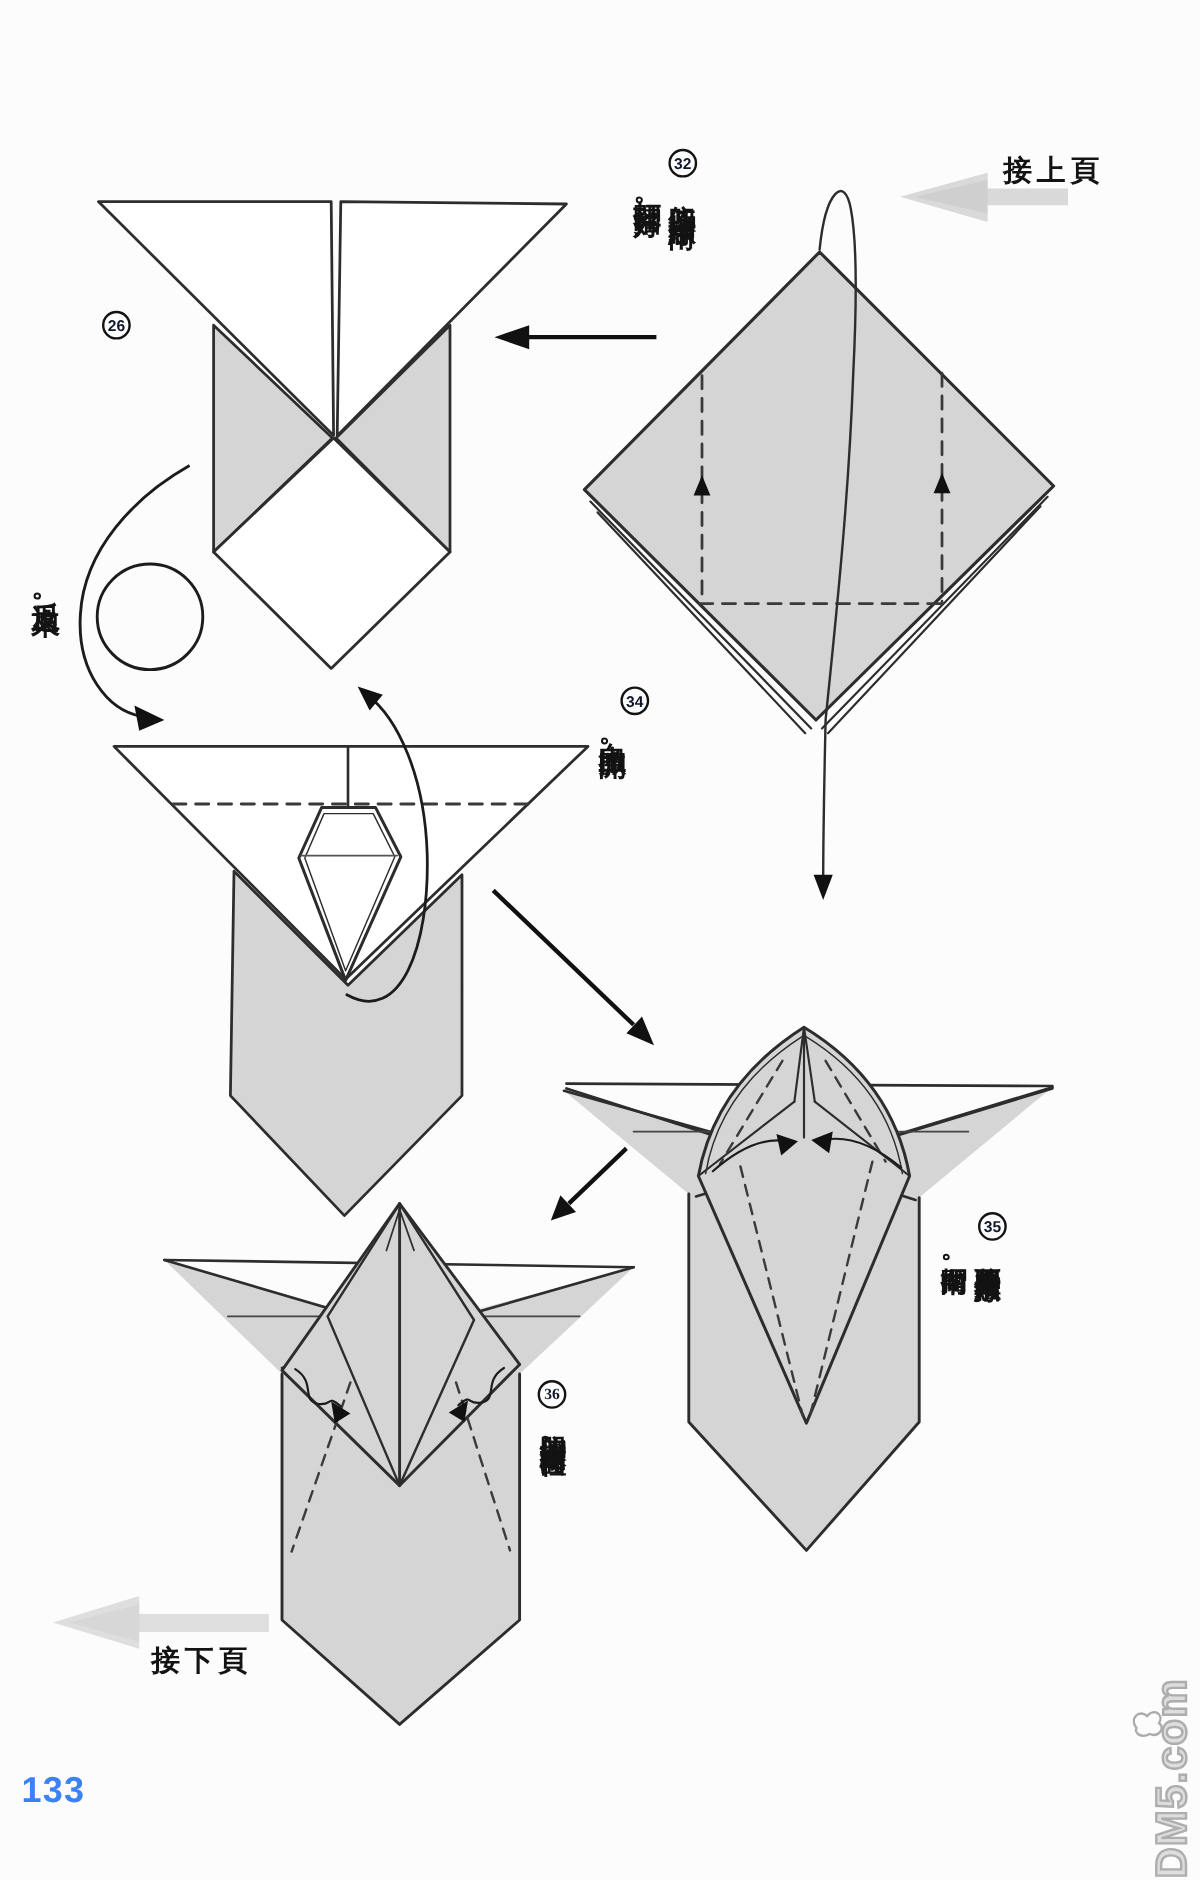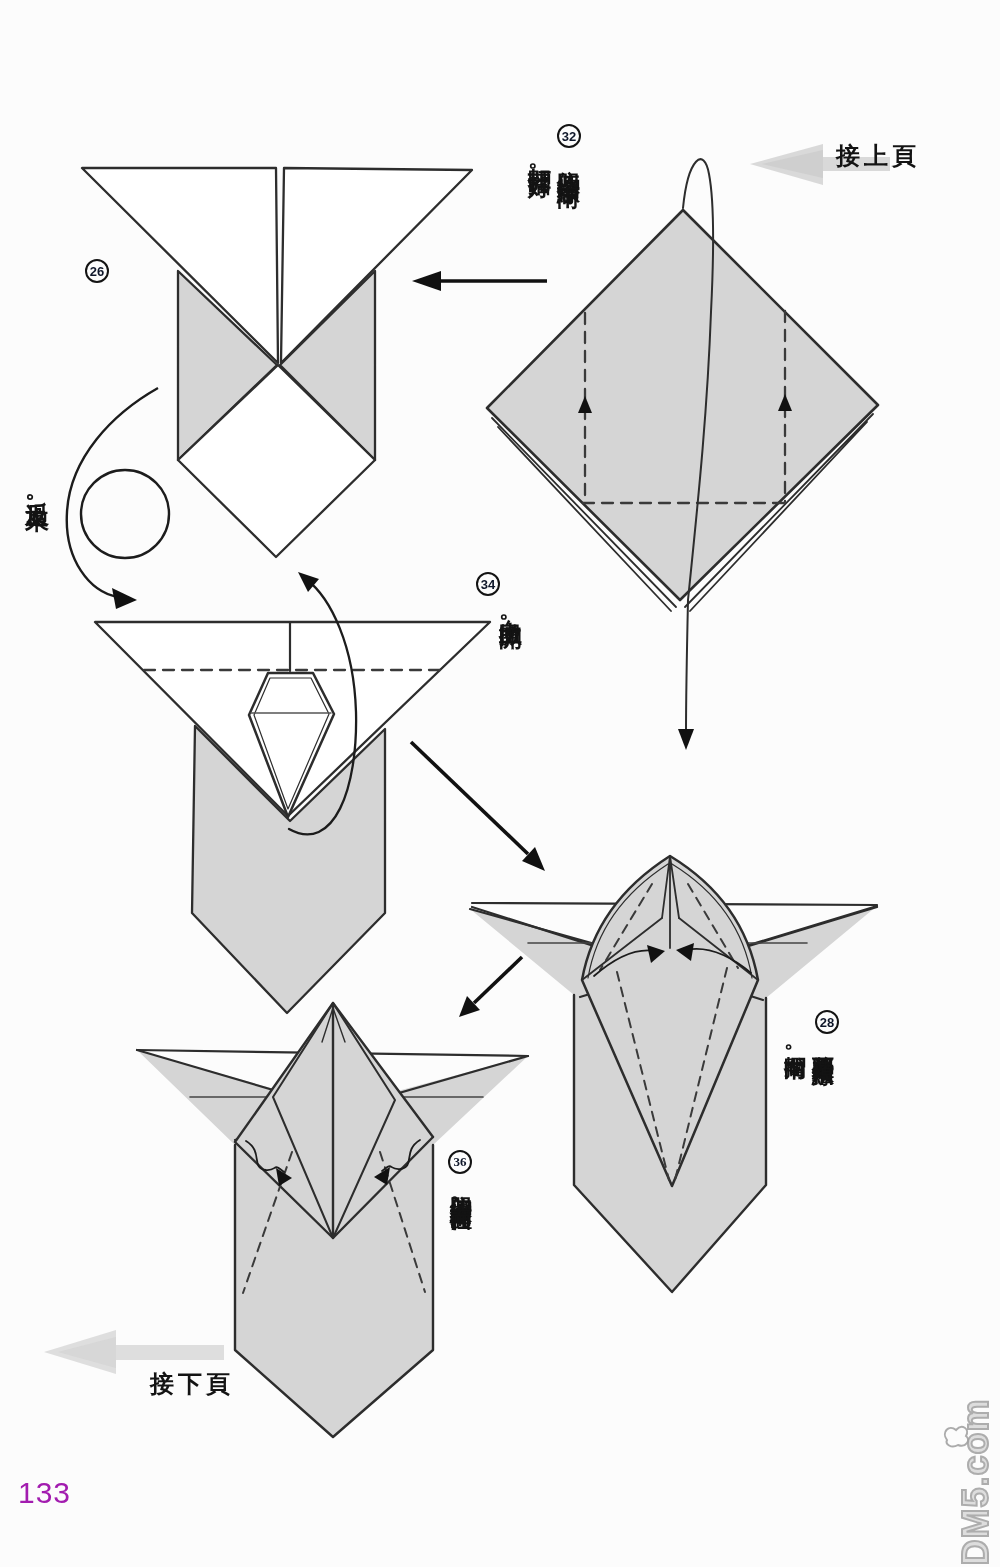--- a/index.html
+++ b/index.html
@@ -14,21 +14,21 @@
     white-space:nowrap;color:#131313;
   }
   .vtext.small{font-size:22px;letter-spacing:1px;}
   .htext{position:absolute;font-weight:700;color:#131313;}
   .stepnum{
     position:absolute;width:24px;height:24px;border:2.5px solid #131313;border-radius:50%;
     display:flex;align-items:center;justify-content:center;
     font-size:13px;font-weight:700;background:transparent;box-sizing:border-box;
     letter-spacing:0;color:#0f172a;
   }
-  .pagenum{position:absolute;left:18px;top:1476px;font-size:30px;font-weight:400;letter-spacing:1px;color:#a21caf;}
+  .pagenum{position:absolute;left:18px;top:1476px;font-size:30px;font-weight:700;letter-spacing:1px;color:#3b82f6;}
   .watermark{
     position:absolute;left:885px;top:1462px;width:180px;height:40px;
     transform:rotate(-90deg);transform-origin:center center;
     font-size:36px;font-weight:700;letter-spacing:1px;text-align:center;
     color:#d8d8d8;-webkit-text-stroke:2px #a0a0a0;opacity:.85;
   }
   .navlabel{font-size:24px;letter-spacing:4px;}
 </style>
 </head>
 <body>
@@ -133,39 +133,39 @@
   </g>
 
   <g>
     <polygon points="44,1352 116,1330 116,1345 224,1345 224,1360 116,1360 116,1374" fill="#dadada" opacity="0.9"></polygon>
     <polygon points="58,1352 116,1337 116,1368" fill="#cfcfcf" opacity="0.5"></polygon>
   </g>
 
   <path d="M947,1440 c-6,-8 2,-16 9,-10 c6,-7 14,-1 10,6 c5,4 0,12 -8,9 c-7,4 -13,-1 -11,-5 z" fill="none" stroke="#ababab" stroke-width="2"></path>
 </svg>
 
-<div class="htext navlabel" style="left:836px;top:140px;text-align:right;">接上頁</div>
+<div class="htext navlabel" style="left:836px;top:126px;text-align:right;">接上頁</div>
 
 <div class="stepnum" style="left:557px;top:124px;">32</div>
 <div class="vtext" style="left:554px;top:152px;">依凹凸摺線向下</div>
 <div class="vtext" style="left:525px;top:149px;">打開摺好。</div>
 
 <div class="stepnum" style="left:85px;top:259px;">26</div>
 
 <div class="vtext" style="left:22px;top:482px;font-size:24px;">反過來。</div>
 
-<div class="stepnum" style="left:476px;top:572px;text-align:right;">34</div>
+<div class="stepnum" style="left:517px;top:572px;text-align:right;">34</div>
 <div class="vtext" style="left:496px;top:600px;">向上掀開。</div>
 
-<div class="stepnum" style="left:815px;top:1010px;">28</div>
+<div class="stepnum" style="left:815px;top:1010px;">35</div>
 <div class="vtext small" style="left:808px;top:1038px;">將裡面兩片依凹摺線</div>
 <div class="vtext small" style="left:780px;top:1038px;">摺向中間。</div>
 
 <div class="stepnum" style="left:448px;top:1150px;font-family:Liberation Serif, serif;">36</div>
 <div class="vtext small" style="left:446px;top:1178px;letter-spacing:2px;">依凹摺線摺向裡面。</div>
 
-<div class="htext navlabel" style="left:150px;top:1368px;">接下頁</div>
+<div class="htext navlabel" style="left:126px;top:1368px;">接下頁</div>
 
 <div class="pagenum">133</div>
 
 <div class="watermark">DM5.com</div>
 
 </div>
 
 </body></html>

